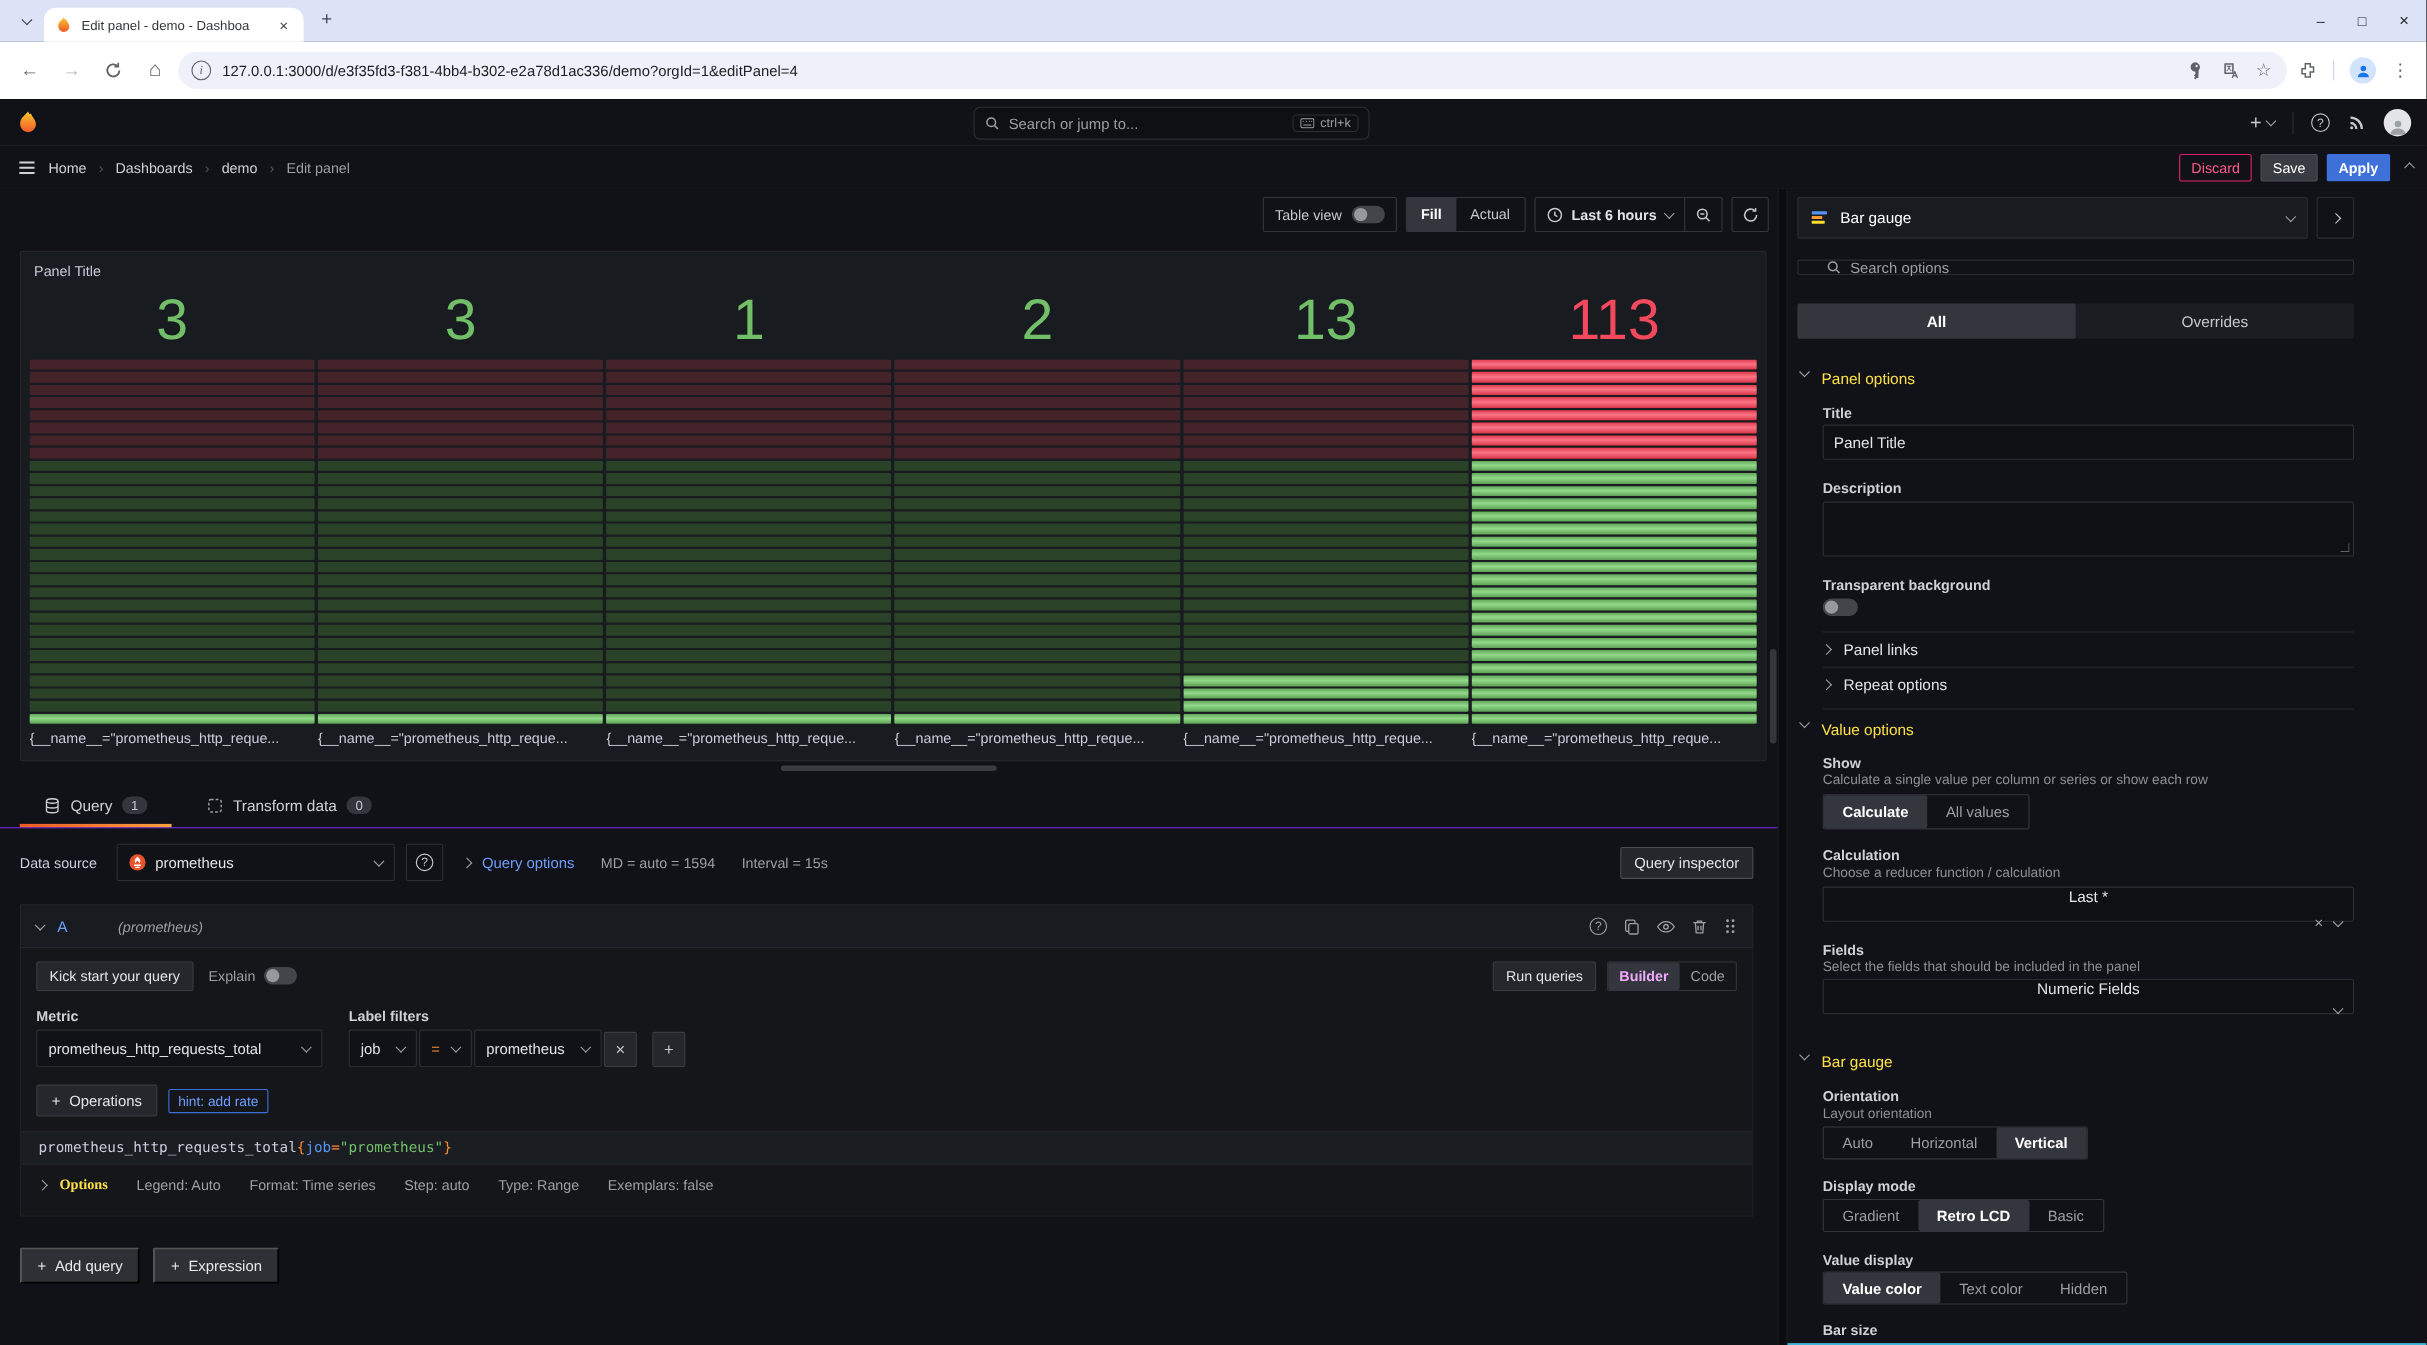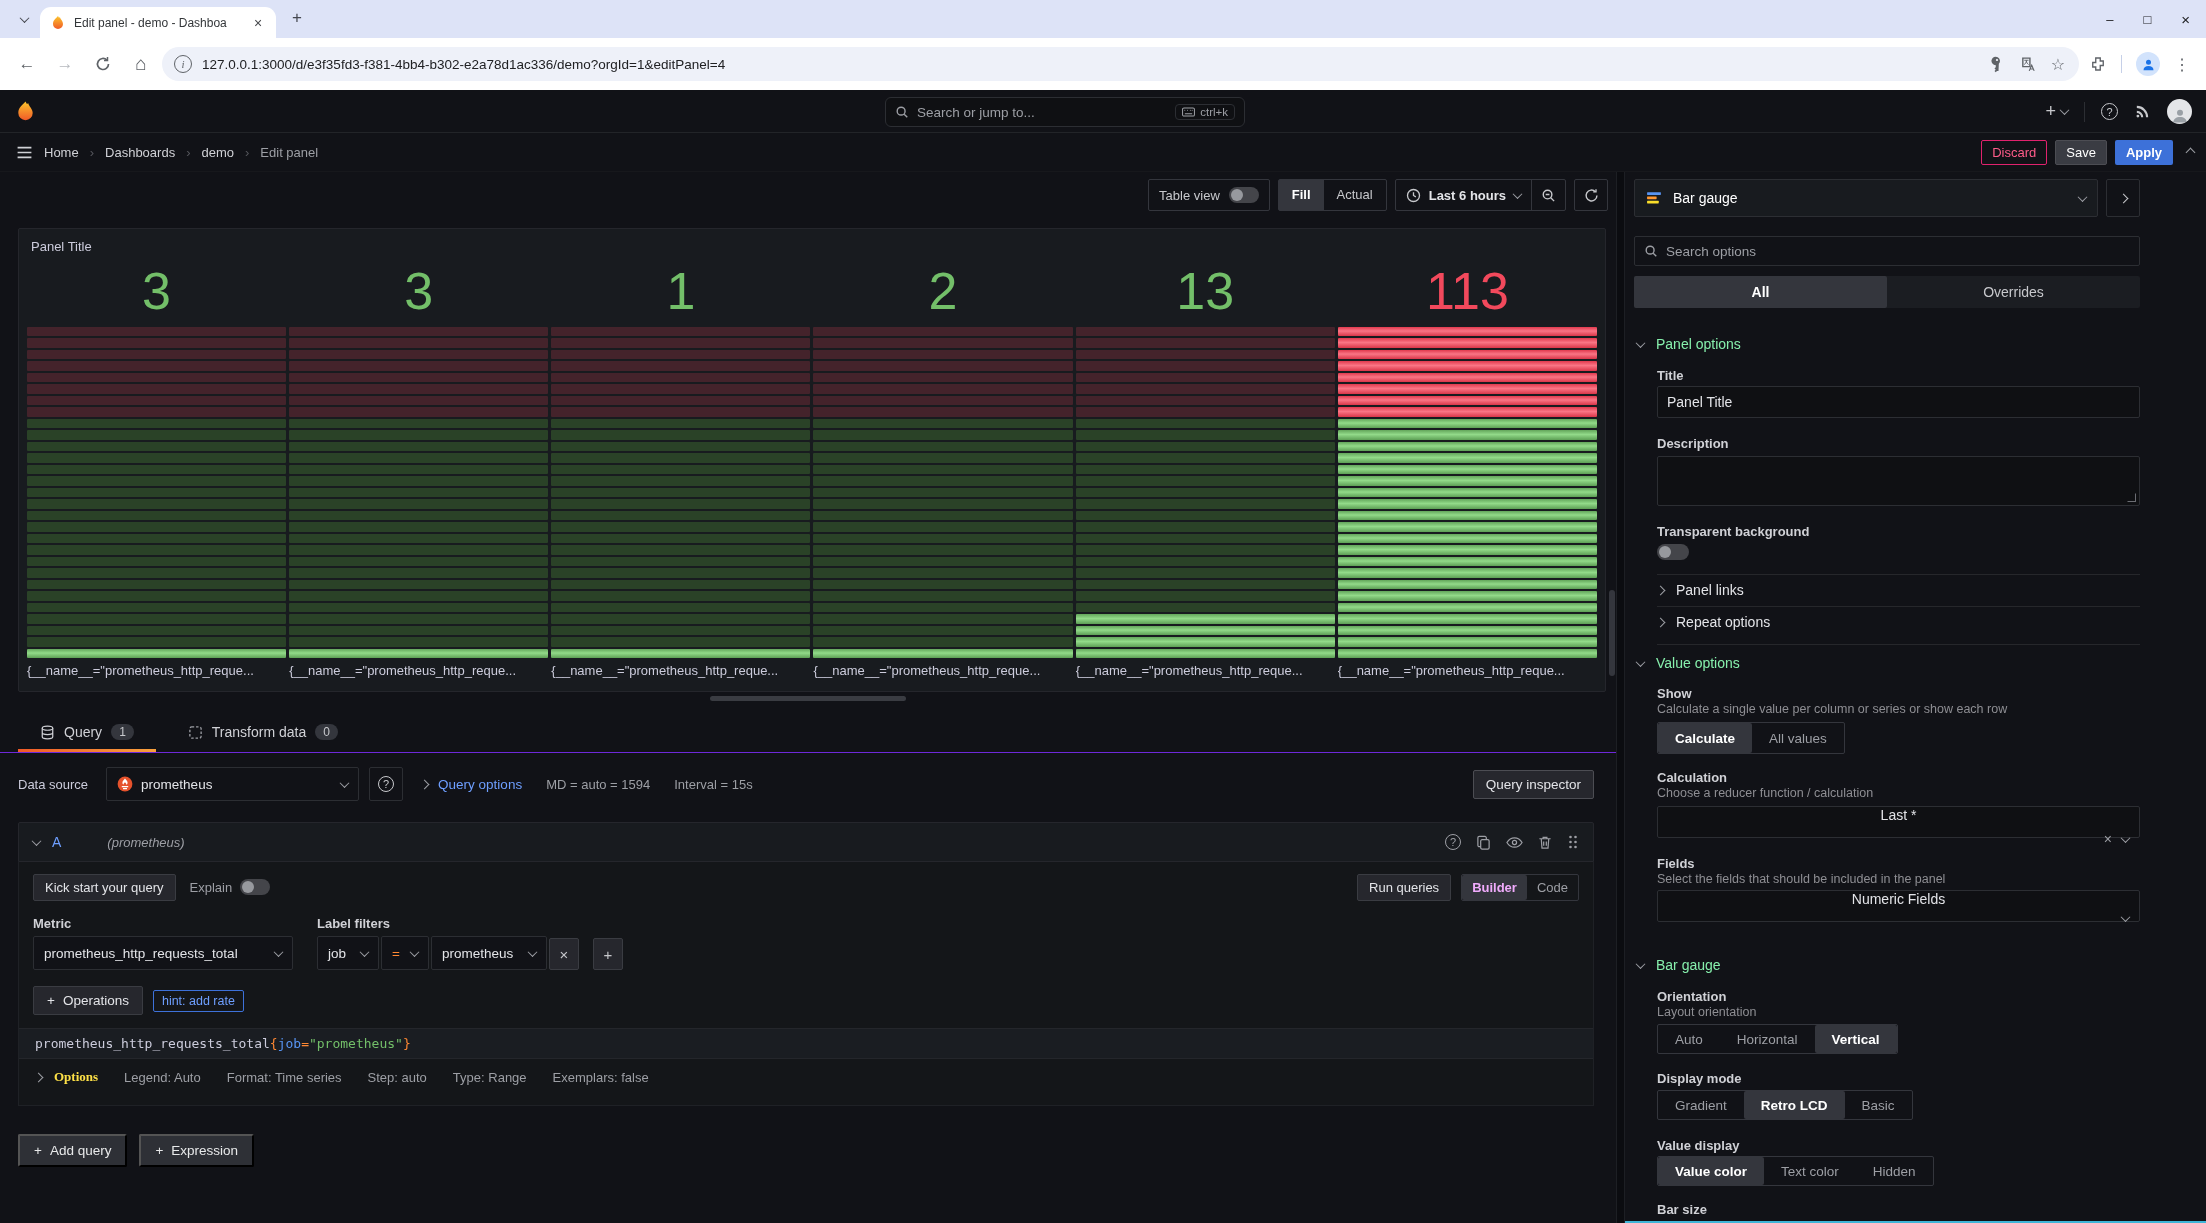--- a/index.html
+++ b/index.html
@@ -182,30 +182,30 @@
   .vscroll { position:absolute; right:1px; top:418px; width:6px; height:86px; background:#34363d;
     border-radius:3px; }
 
   
   .viz-picker-row { position:absolute; top:7px; left:9px; right:66px; display:flex; gap:8px; }
   .viz-picker { flex:1; height:38px; background:#181b1f; border:1px solid #2c2e33; border-radius:2px;
     display:flex; align-items:center; gap:10px; padding:0 11px; color:#fff; font-size:14px;
     font-weight:500; }
   .next-btn { width:34px; height:38px; border:1px solid #2c2e33; border-radius:2px; display:flex;
     align-items:center; justify-content:center; color:#c7c8cc; }
-  .sb-search { position:absolute; top:64px; left:9px; right:66px; height:30px;
+  .sb-search { position:absolute; top:64px; left:9px; right:66px; height:14px;
     border:1px solid #2c2e33; border-radius:2px; background:#111217; display:flex;
-    align-items:center; gap:8px; padding:0 9px; color:#9d9fa5; font-size:13.5px; }
+    align-items:center; gap:8px; padding:0 25px; color:#9d9fa5; font-size:13.5px; }
   .ao-tabs { position:absolute; top:104px; left:9px; right:66px; height:32px; background:#1b1d22;
     border-radius:2px; display:flex; padding:0; font-size:14px; }
   .ao-tabs span { flex:1; display:flex; align-items:center; justify-content:center; color:#c7c8cc; }
   .ao-tabs .sel { background:#34363d; border-radius:2px; color:#fff; font-weight:700; }
 
-  .sec-header { position:absolute; left:12px; display:flex; gap:12px; align-items:center;
-    color:#86efac; font-size:14px; font-weight:500; }
+  .sec-header { position:absolute; left:12px; display:flex; gap:12px; align-items:flex-start;
+    color:#fde047; font-size:14px; font-weight:500; }
   .sb-label { position:absolute; left:32px; font-size:13px; font-weight:700; color:#d0d1d6; }
   .sb-desc { position:absolute; left:32px; font-size:12.5px; color:#8e8e93; }
   .sb-input { position:absolute; left:32px; right:66px; height:32px; background:#0f1013;
     border:1px solid #2c2e33; border-radius:2px; color:#e3e4e8; font-size:14px; padding:0 9px;
     font-family:"Liberation Sans",sans-serif; }
   .sb-area { position:absolute; left:32px; right:66px; height:50px; background:#0f1013;
     border:1px solid #2c2e33; border-radius:2px; resize:none; }
   .resize-corner { position:absolute; right:3px; bottom:3px; width:9px; height:9px;
     border-right:1.5px solid #6b6d73; border-bottom:1.5px solid #6b6d73;
     clip-path:polygon(100% 0,100% 100%,0 100%); }

